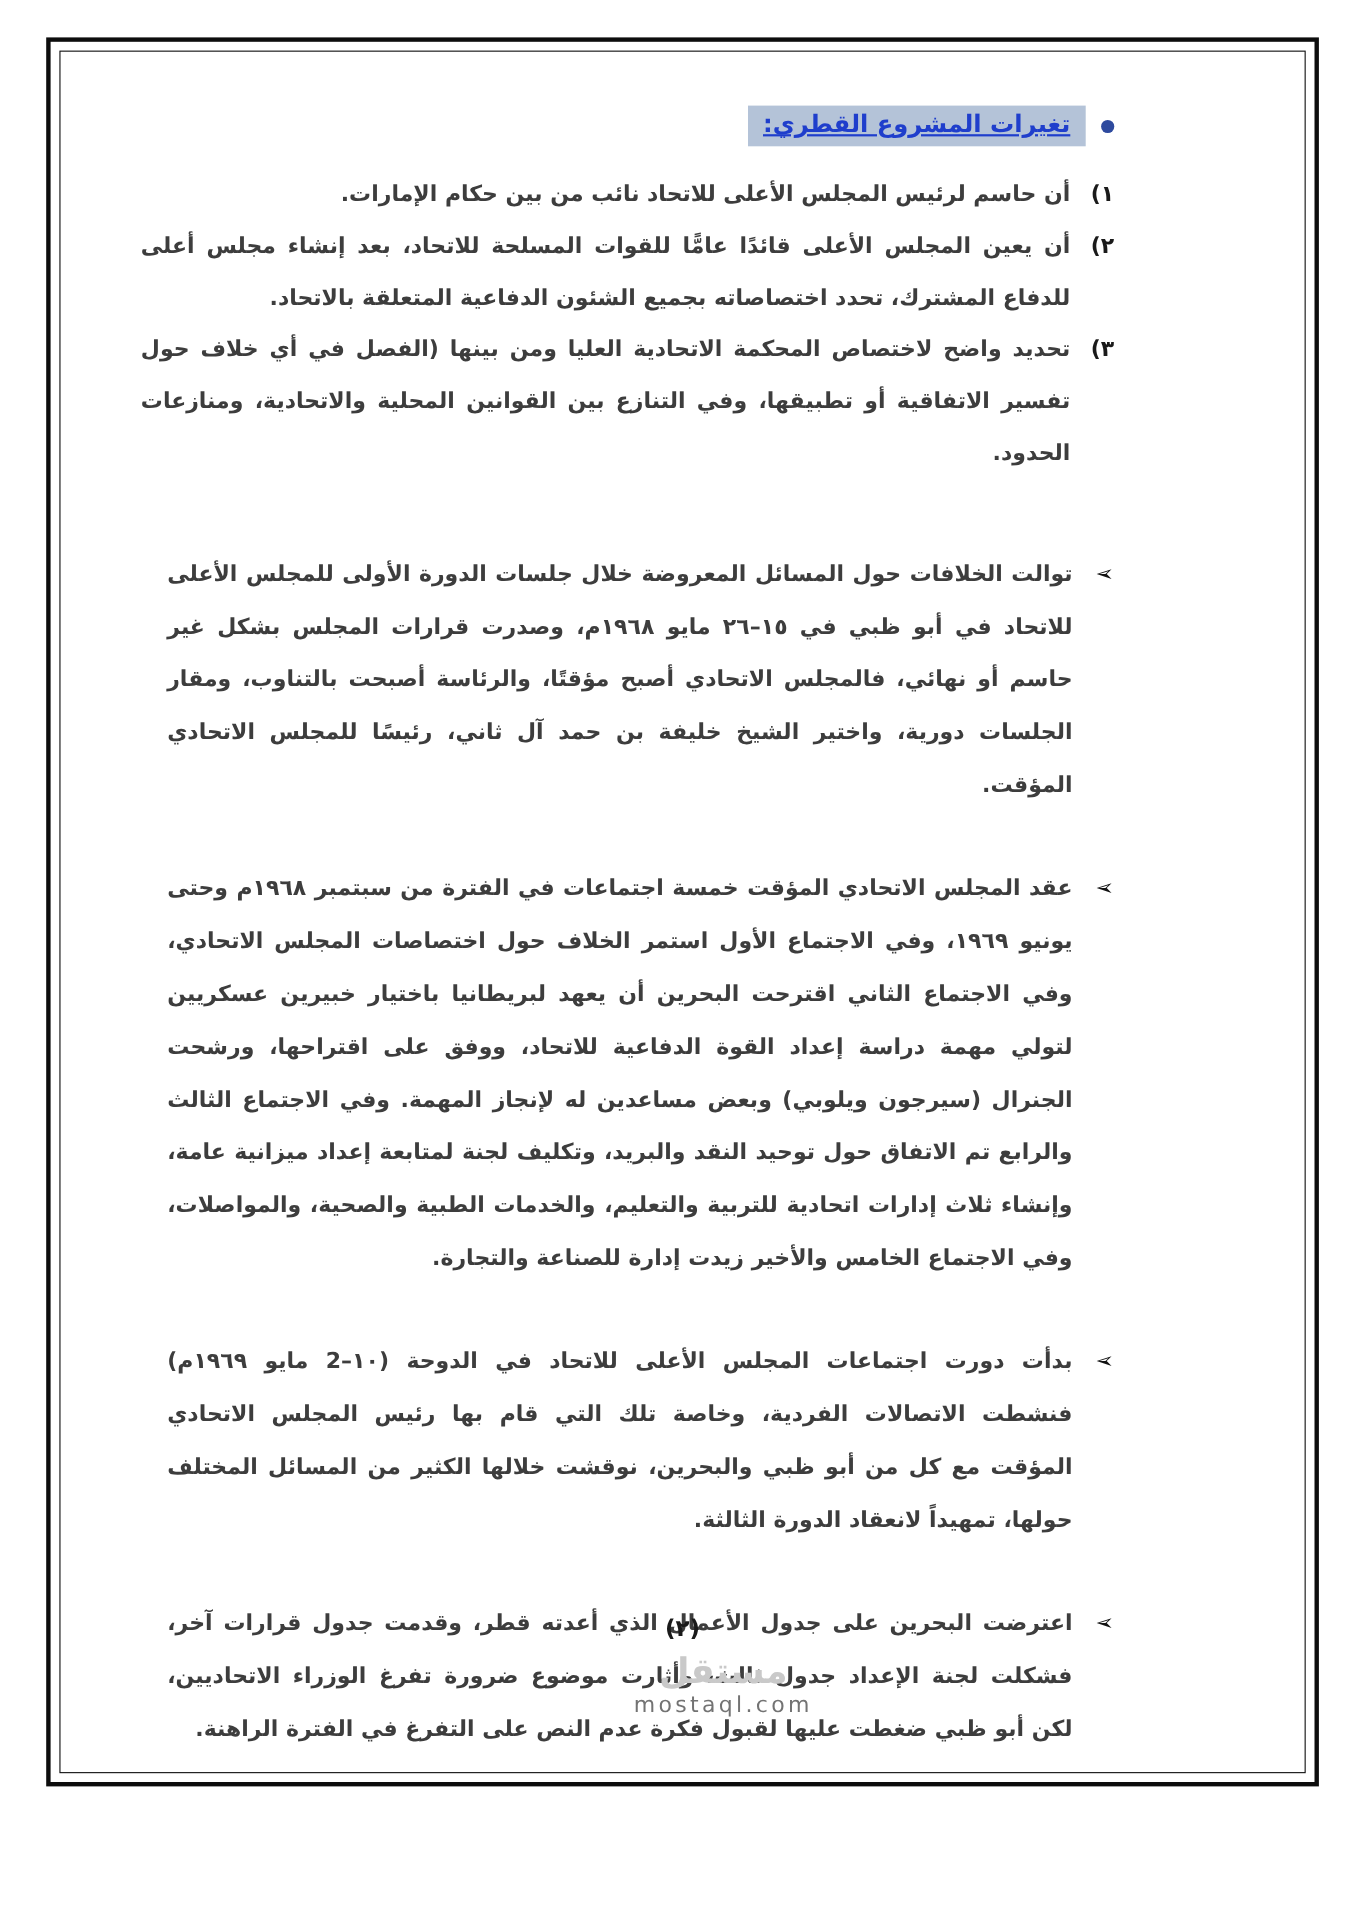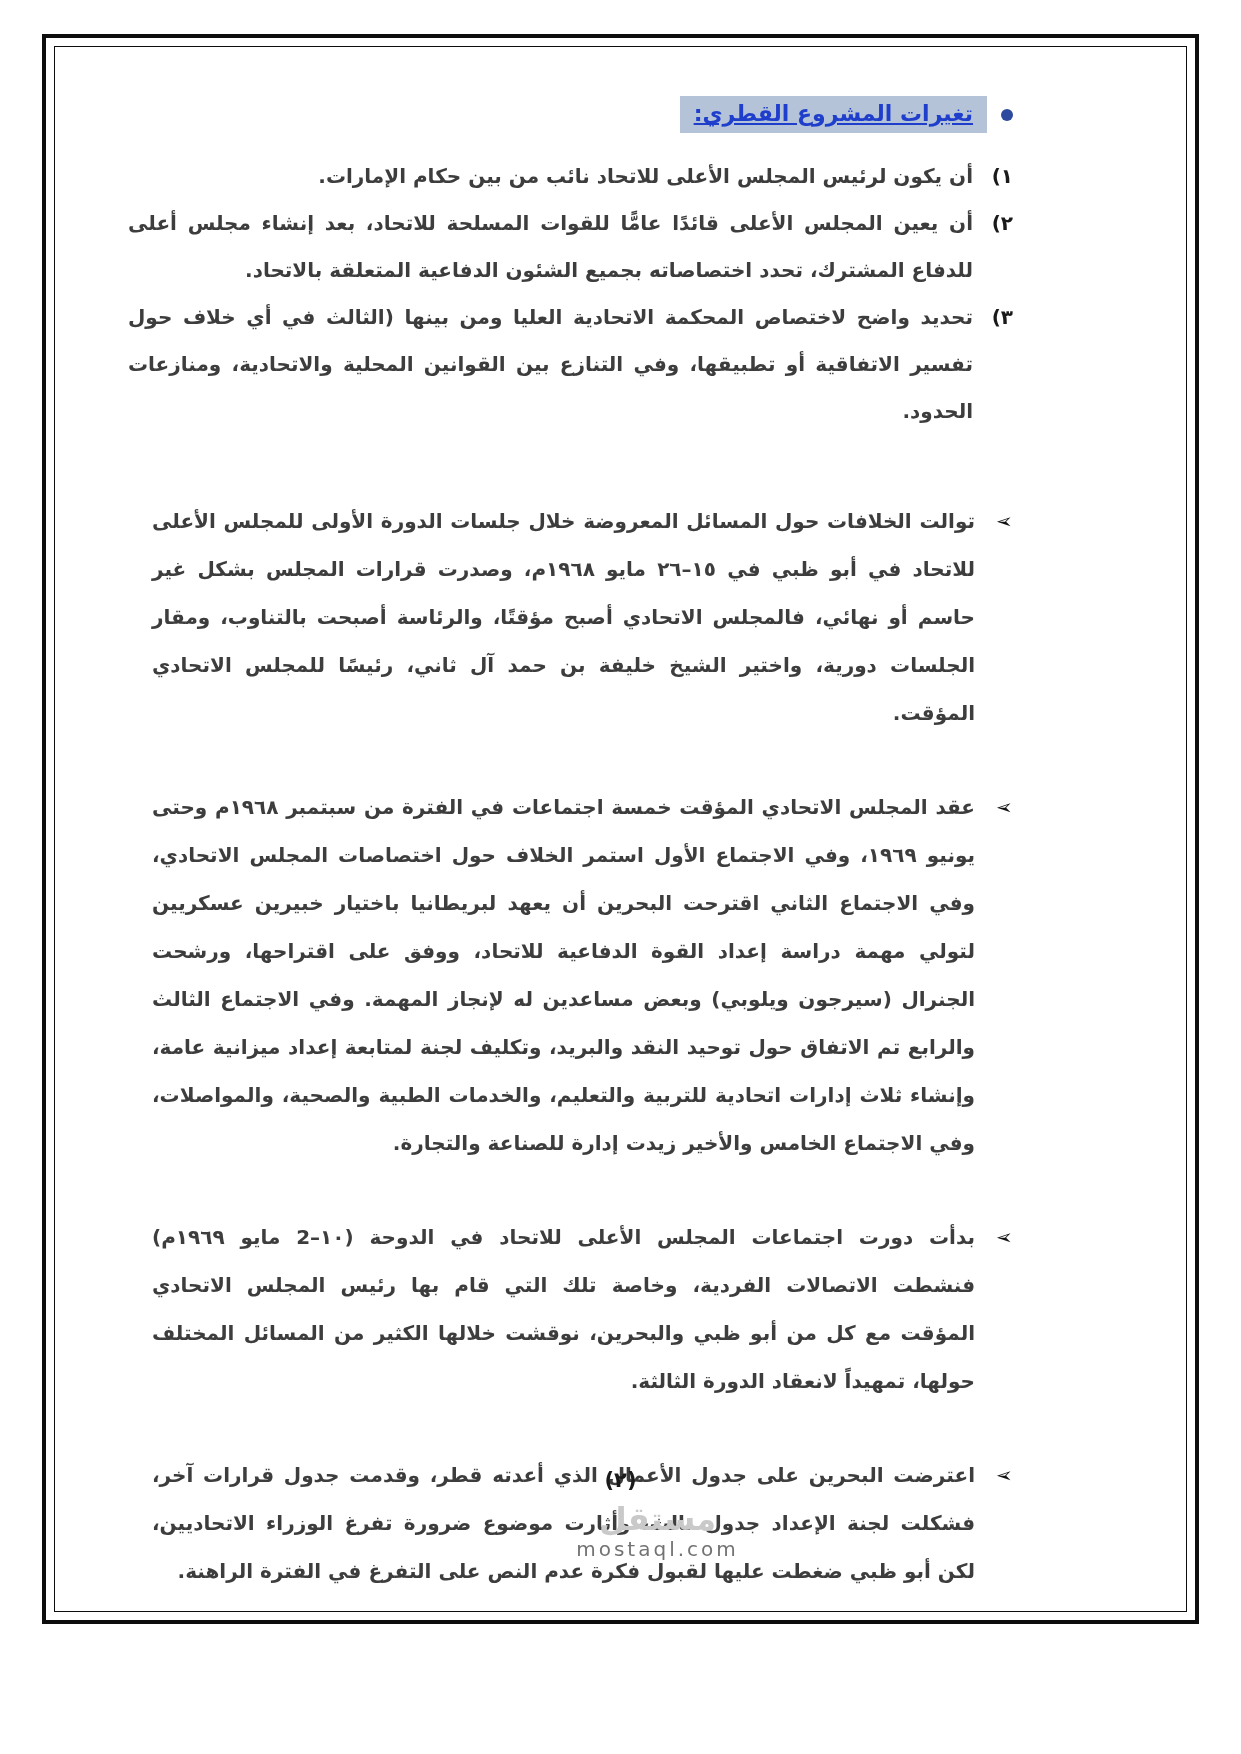--- a/index.html
+++ b/index.html
@@ -157,29 +157,29 @@
 
     <div class="heading-row">
       <span class="heading-bullet"></span>
       <span class="heading-box">
         <span class="heading-text">تغيرات المشروع القطري:</span>
       </span>
     </div>
 
     <div class="num-item">
       <span class="num-marker">١)</span>
-      <span class="num-text">أن يكون لرئيس المجلس الأعلى للاتحاد نائب من بين حكام الإمارات.</span>
+      <span class="num-text">أن حاسم لرئيس المجلس الأعلى للاتحاد نائب من بين حكام الإمارات.</span>
     </div>
     <div class="num-item">
       <span class="num-marker">٢)</span>
       <span class="num-text">أن يعين المجلس الأعلى قائدًا عامًّا للقوات المسلحة للاتحاد، بعد إنشاء مجلس أعلى للدفاع المشترك، تحدد اختصاصاته بجميع الشئون الدفاعية المتعلقة بالاتحاد.</span>
     </div>
     <div class="num-item">
       <span class="num-marker">٣)</span>
-      <span class="num-text">تحديد واضح لاختصاص المحكمة الاتحادية العليا ومن بينها (الثالث في أي خلاف حول تفسير الاتفاقية أو تطبيقها، وفي التنازع بين القوانين المحلية والاتحادية، ومنازعات الحدود.</span>
+      <span class="num-text">تحديد واضح لاختصاص المحكمة الاتحادية العليا ومن بينها (الفصل في أي خلاف حول تفسير الاتفاقية أو تطبيقها، وفي التنازع بين القوانين المحلية والاتحادية، ومنازعات الحدود.</span>
     </div>
 
     <div class="arrow-item first">
       <span class="arrow-marker"><span class="glyph">➢</span></span>
       <span class="arrow-text">توالت الخلافات حول المسائل المعروضة خلال جلسات الدورة الأولى للمجلس الأعلى للاتحاد في أبو ظبي في ١٥–٢٦ مايو ١٩٦٨م، وصدرت قرارات المجلس بشكل غير حاسم أو نهائي، فالمجلس الاتحادي أصبح مؤقتًا، والرئاسة أصبحت بالتناوب، ومقار الجلسات دورية، واختير الشيخ خليفة بن حمد آل ثاني، رئيسًا للمجلس الاتحادي المؤقت.</span>
     </div>
 
     <div class="arrow-item">
       <span class="arrow-marker"><span class="glyph">➢</span></span>
       <span class="arrow-text">عقد المجلس الاتحادي المؤقت خمسة اجتماعات في الفترة من سبتمبر ١٩٦٨م وحتى يونيو ١٩٦٩، وفي الاجتماع الأول استمر الخلاف حول اختصاصات المجلس الاتحادي، وفي الاجتماع الثاني اقترحت البحرين أن يعهد لبريطانيا باختيار خبيرين عسكريين لتولي مهمة دراسة إعداد القوة الدفاعية للاتحاد، ووفق على اقتراحها، ورشحت الجنرال (سيرجون ويلوبي) وبعض مساعدين له لإنجاز المهمة. وفي الاجتماع الثالث والرابع تم الاتفاق حول توحيد النقد والبريد، وتكليف لجنة لمتابعة إعداد ميزانية عامة، وإنشاء ثلاث إدارات اتحادية للتربية والتعليم، والخدمات الطبية والصحية، والمواصلات، وفي الاجتماع الخامس والأخير زيدت إدارة للصناعة والتجارة.</span>

